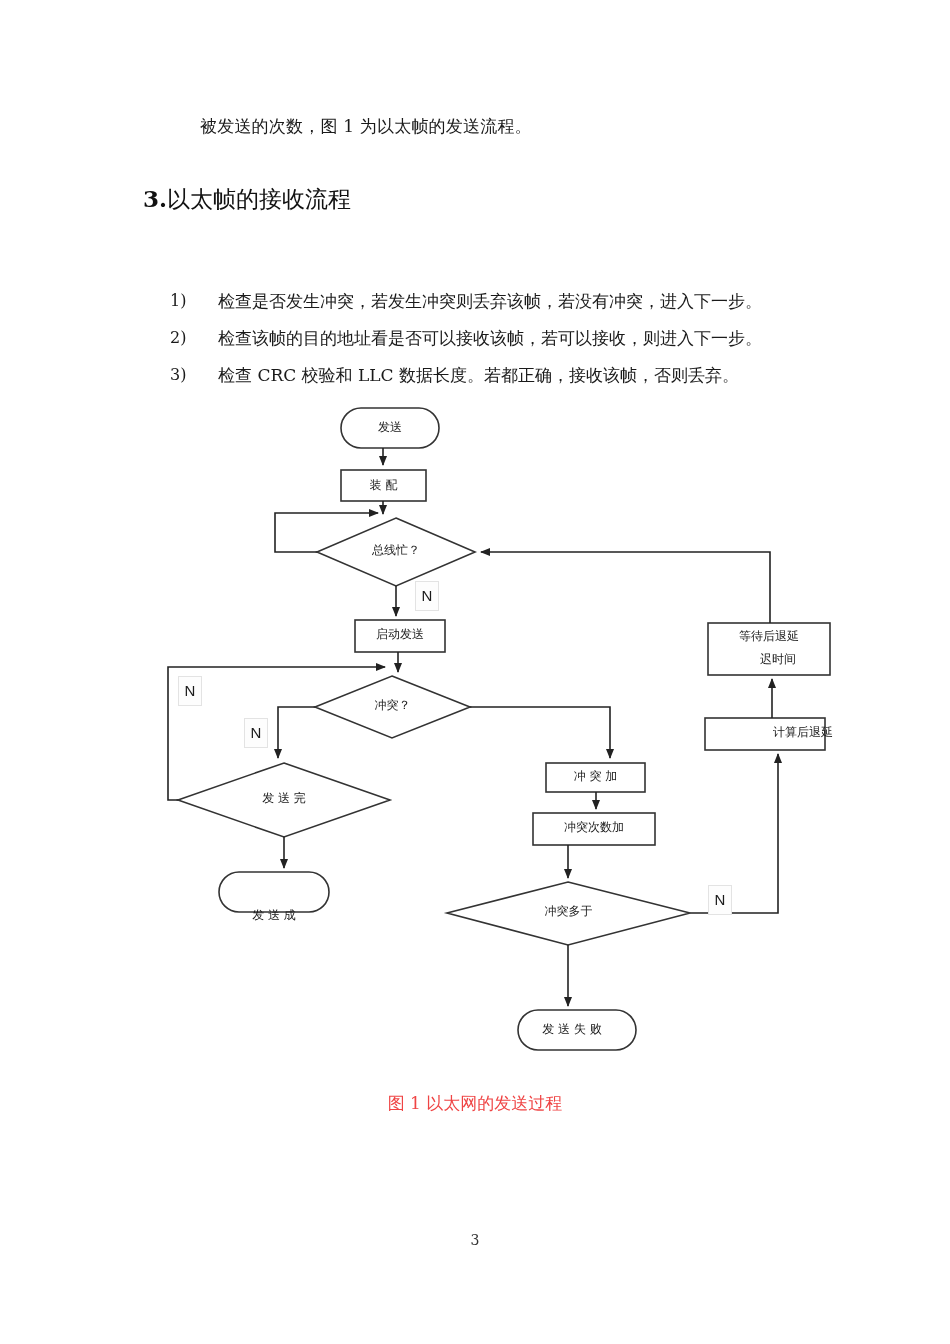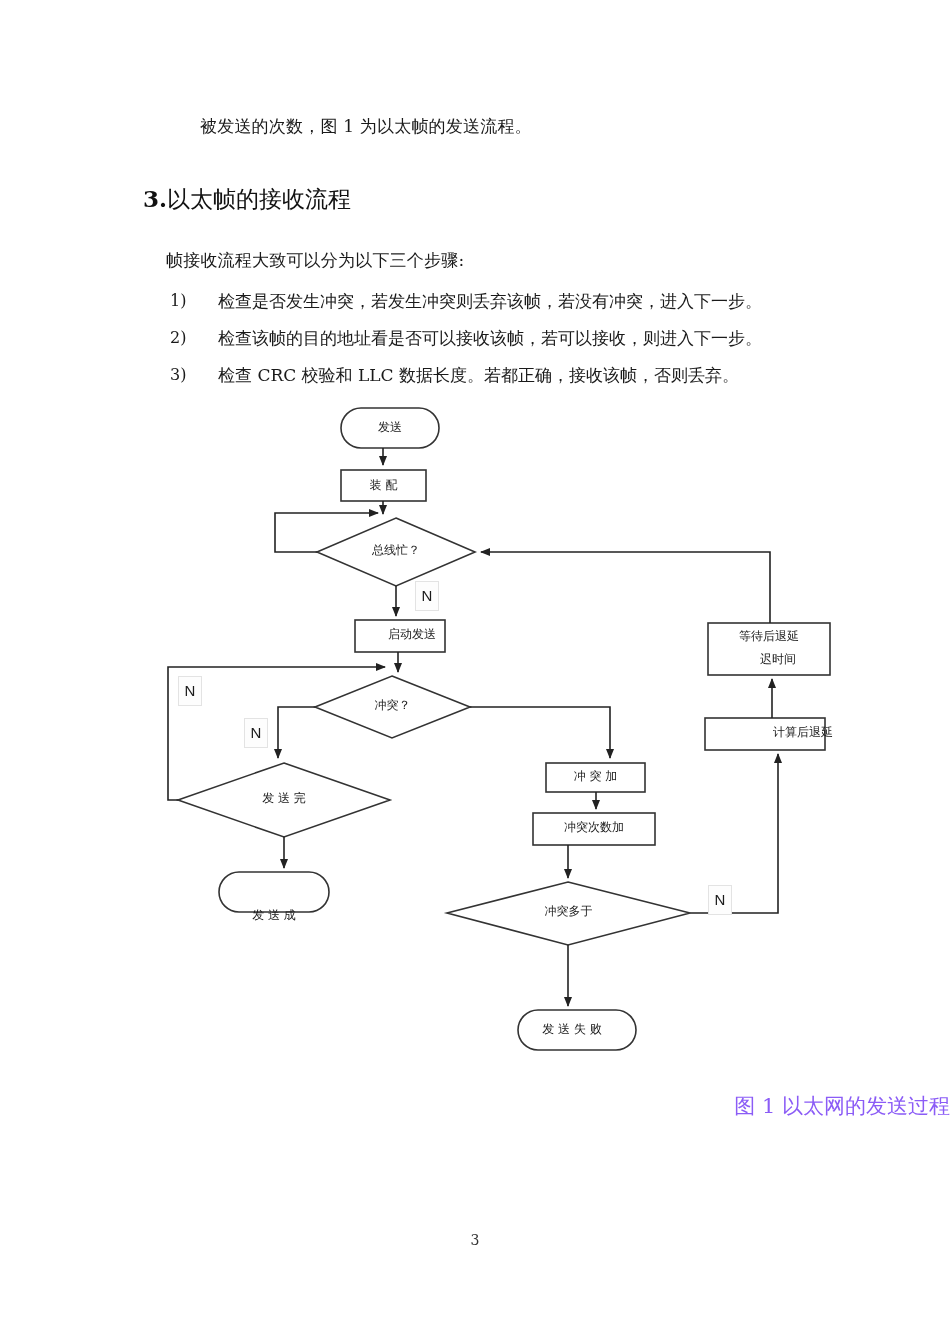--- a/index.html
+++ b/index.html
@@ -67,23 +67,23 @@
   }
   #list-item-1 { left: 170px; top: 288px; }
   #list-item-2 { left: 170px; top: 325px; }
   #list-item-3 { left: 170px; top: 362px; }
 
   #figure-caption {
     position: absolute;
     left: 0;
     top: 1092px;
     width: 950px;
-    text-align: right;
-    font-size: 21px;
-    color: #8b5cf6;
+    text-align: center;
+    font-size: 17px;
+    color: #ef4444;
   }
   #page-number {
     position: absolute;
     left: 0;
     top: 1232px;
     width: 950px;
     text-align: center;
     font-size: 14px;
     color: #333333;
   }
@@ -127,21 +127,20 @@
 <body>
 
 <div id="page">
 
   <div class="para" id="intro-para">被发送的次数，图 1 为以太帧的发送流程。</div>
 
   <div id="heading-3">
     <span class="hnum">3.</span><span>以太帧的接收流程</span>
   </div>
 
-  <div class="para" id="lead-para">帧接收流程大致可以分为以下三个步骤:</div>
 
   <div class="list-item" id="list-item-1">
     <span class="marker">1)</span>
     <span class="li-text">检查是否发生冲突，若发生冲突则丢弃该帧，若没有冲突，进入下一步。</span>
   </div>
   <div class="list-item" id="list-item-2">
     <span class="marker">2)</span>
     <span class="li-text">检查该帧的目的地址看是否可以接收该帧，若可以接收，则进入下一步。</span>
   </div>
   <div class="list-item" id="list-item-3">
@@ -216,21 +215,21 @@
 
         <line x1="772" y1="323" x2="772" y2="284" marker-end="url(#arrow)"></line>
 
         <path d="M770,228 L770,157 L481,157" marker-end="url(#arrow)"></path>
       </g>
     </svg>
 
     <div class="node-label" style="left:341px; top:24px; width:98px;">发送</div>
     <div class="node-label" style="left:341px; top:82px; width:85px;">装  配</div>
     <div class="node-label" style="left:317px; top:147px; width:158px;">总线忙？</div>
-    <div class="node-label" style="left:355px; top:231px; width:90px;padding-left:12px;">启动发送</div>
+    <div class="node-label" style="left:355px; top:231px; width:90px;">启动发送</div>
     <div class="node-label" style="left:315px; top:302px; width:155px;">冲突？</div>
     <div class="node-label" style="left:178px; top:395px; width:212px;">发  送  完</div>
     <div class="node-label" style="left:219px; top:512px; width:110px;">发 送 成</div>
     <div class="node-label" style="left:546px; top:373px; width:99px;">冲  突  加</div>
     <div class="node-label" style="left:533px; top:424px; width:122px;">冲突次数加</div>
     <div class="node-label" style="left:447px; top:508px; width:243px;">冲突多于</div>
     <div class="node-label" style="left:518px; top:626px; width:108px;">发 送 失 败</div>
     <div class="node-label" style="left:708px; top:233px; width:122px;">等待后退延</div>
     <div class="node-label" style="left:674px; top:256px; width:122px; text-align:right;">迟时间</div>
     <div class="node-label" style="left:705px; top:329px; width:120px;padding-left:38px;">计算后退延</div>

